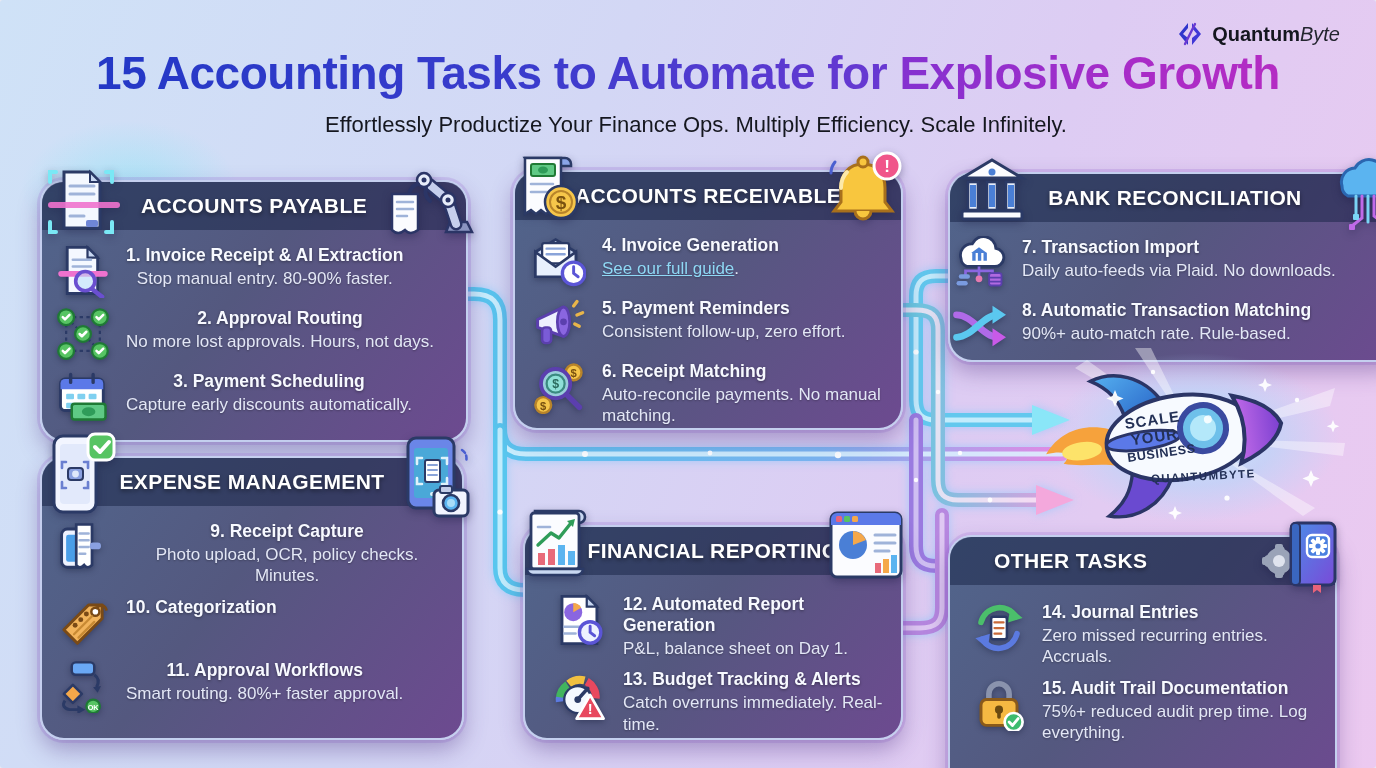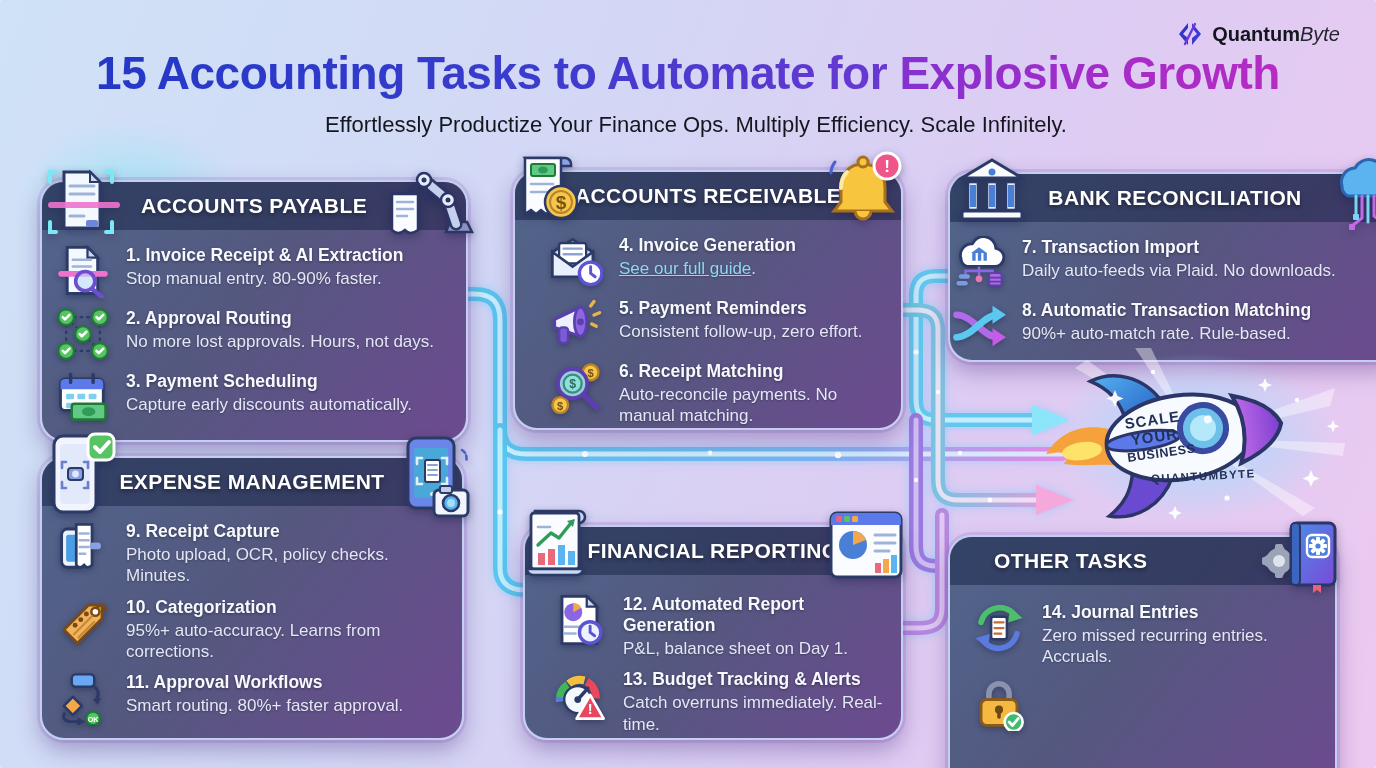--- a/index.html
+++ b/index.html
@@ -39,22 +39,22 @@
     text-shadow:0 2px 4px rgba(0,0,0,.45);white-space:nowrap;}
   .p6 .panel-head{justify-content:flex-start;padding-left:44px;}
   .hicon{position:absolute;display:block;filter:drop-shadow(0 3px 4px rgba(20,20,60,.35));}
   .hicon svg{display:block;width:100%;height:100%;}
   .hicon.hl{left:6px;top:-18px;width:72px;height:76px;}
   .hicon.hr{right:-8px;top:-22px;width:92px;height:84px;}
   .p2 .hicon.hl{left:-2px;top:-20px;}
   .p4 .hicon.hl{left:4px;top:-26px;width:78px;height:84px;}
   .p5 .hicon.hl{left:-4px;top:-22px;}
   .items{padding:14px 14px 10px 14px;display:flex;flex-direction:column;gap:9px;}
-  .p1 .items,.p4 .items{}
-  .p2 .items{padding-left:34px;}
+  .p1 .items,.p4 .items{text-align:center;}
+  .p2 .items{padding-left:17px;}
   .p5 .items{padding-left:28px;padding-top:18px;}
   .p6 .items{padding-left:22px;padding-top:16px;}
   .p3 .items{padding-left:2px;}
   .item{display:flex;align-items:flex-start;gap:16px;}
   .iicon{flex:0 0 54px;width:54px;height:54px;filter:drop-shadow(0 2px 3px rgba(10,15,40,.35));}
   .iicon svg{display:block;width:100%;height:100%;}
   .itext{padding-top:1px;}
   .ititle{font-size:17.5px;font-weight:800;color:#f7f9ff;text-shadow:0 1px 3px rgba(0,0,0,.4);}
   .idesc{font-size:17px;color:#e3e7f6;line-height:1.25;margin-top:2px;text-shadow:0 1px 2px rgba(0,0,0,.3);}
   a.guide-link{color:#8fd8f5;text-decoration:underline;cursor:pointer;}
@@ -466,21 +466,20 @@
                 <circle cx="22" cy="21" r="2.2"></circle>
                 <circle cx="27" cy="16" r="2.2"></circle>
               </g>
             <g stroke="#c88a34" stroke-width="2" stroke-linecap="round">
                 <path d="M16 34 L32 18 M20 37 L34 23"></path>
               </g>
           </svg>
         </span>
         <div class="itext">
           <div class="ititle">10. Categorization</div>
-          <div class="idesc">95%+ auto-accuracy. Learns from corrections.</div>
         </div>
       </div>
       <div class="item">
         <span class="iicon">
           <svg viewBox="0 0 48 48">
             <rect x="14" y="3" width="20" height="11" rx="3.5" fill="#6aa8f5" stroke="#2b3a66" stroke-width="2.2"></rect>
             <path d="M34 14 q6 4 2 11" fill="none" stroke="#2b3a66" stroke-width="2.6"></path>
             <polygon points="33,25 40,24 37,30" fill="#2b3a66"></polygon>
             <path d="M15 23 l8 8 -8 8 -8 -8 Z" fill="#f5a84a" stroke="#2b3a66" stroke-width="2.2" stroke-linejoin="round"></path>
             <path d="M8 37 q-4 6 4 8 h8" fill="none" stroke="#2b3a66" stroke-width="2.6"></path>
@@ -637,20 +636,24 @@
         <span class="iicon">
           <svg viewBox="0 0 48 48">
             <path d="M15 22 v-7 a9 9 0 0 1 18 0 v7" fill="none" stroke="#8a93ad" stroke-width="5"></path>
             <rect x="8" y="20" width="32" height="23" rx="5" fill="#f5b942" stroke="#8a5a1a" stroke-width="2.6"></rect>
             <circle cx="24" cy="29" r="3.6" fill="#6a4a10"></circle>
             <rect x="22.4" y="30" width="3.2" height="7" rx="1.5" fill="#6a4a10"></rect>
             <circle cx="37" cy="40" r="8" fill="#3dbb6e" stroke="#ffffff" stroke-width="2.4"></circle>
             <path d="M33 40 l3 3 5 -6" stroke="#ffffff" stroke-width="2.6" fill="none" stroke-linecap="round" stroke-linejoin="round"></path>
           </svg>
         </span>
+        <div class="itext">
+          <div class="ititle">15. Audit Trail Documentation</div>
+          <div class="idesc">75%+ reduced audit prep time. Log everything.</div>
+        </div>
       </div>
     </div>
   </section>
 
   <div class="rocket">
     <svg viewBox="0 0 330 185">
       <defs>
         <radialGradient id="rGlow" cx="50%" cy="50%" r="50%">
           <stop offset="0" stop-color="rgba(210,245,255,.95)"></stop>
           <stop offset=".55" stop-color="rgba(175,215,250,.55)"></stop>

